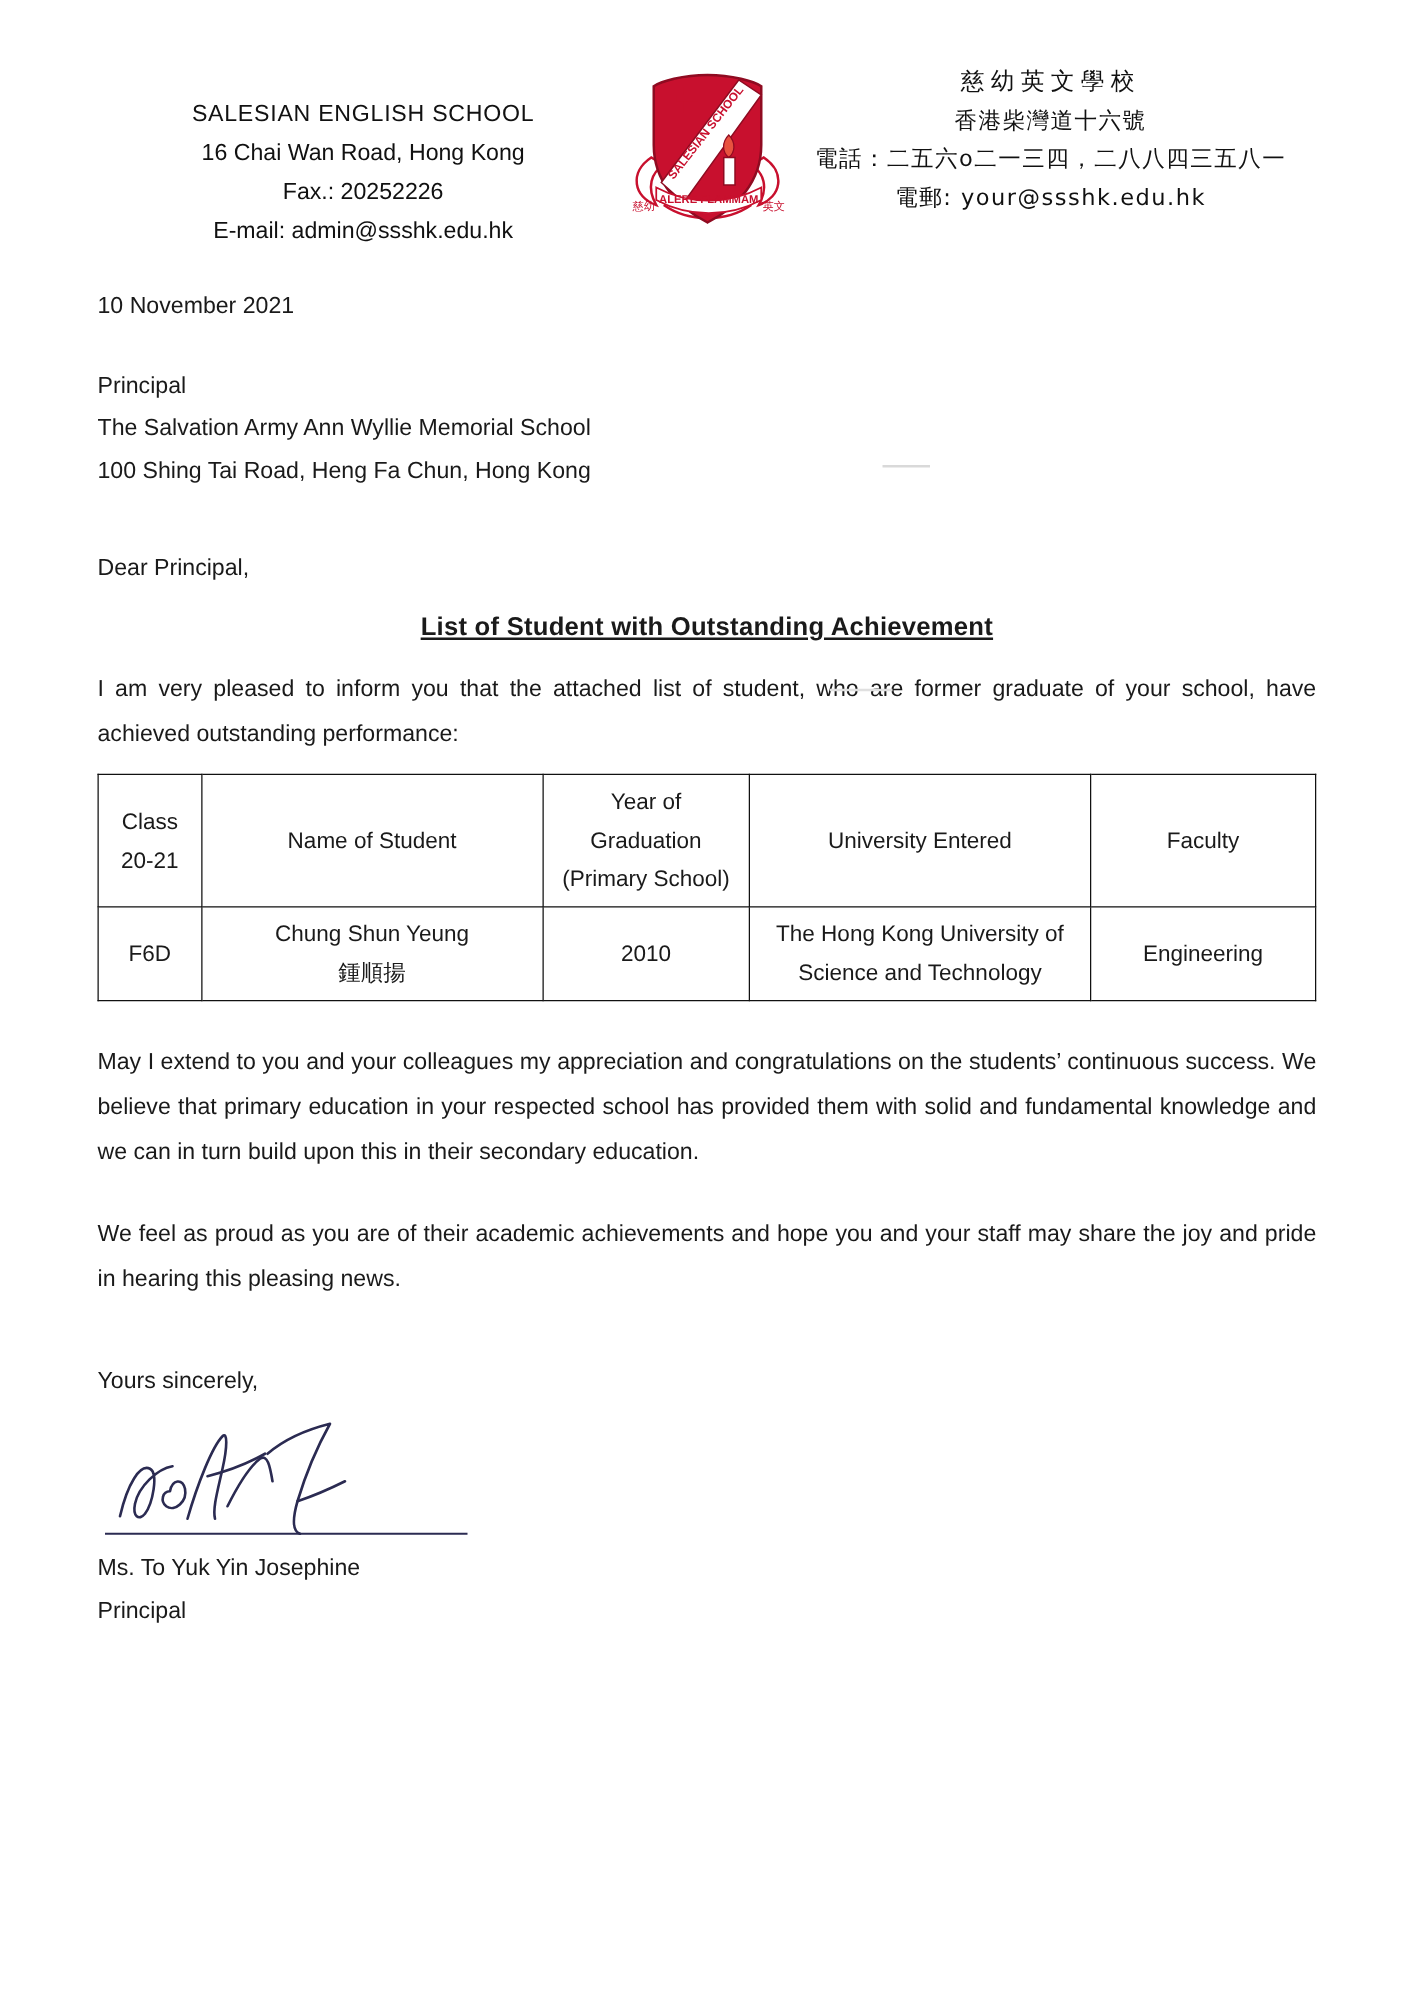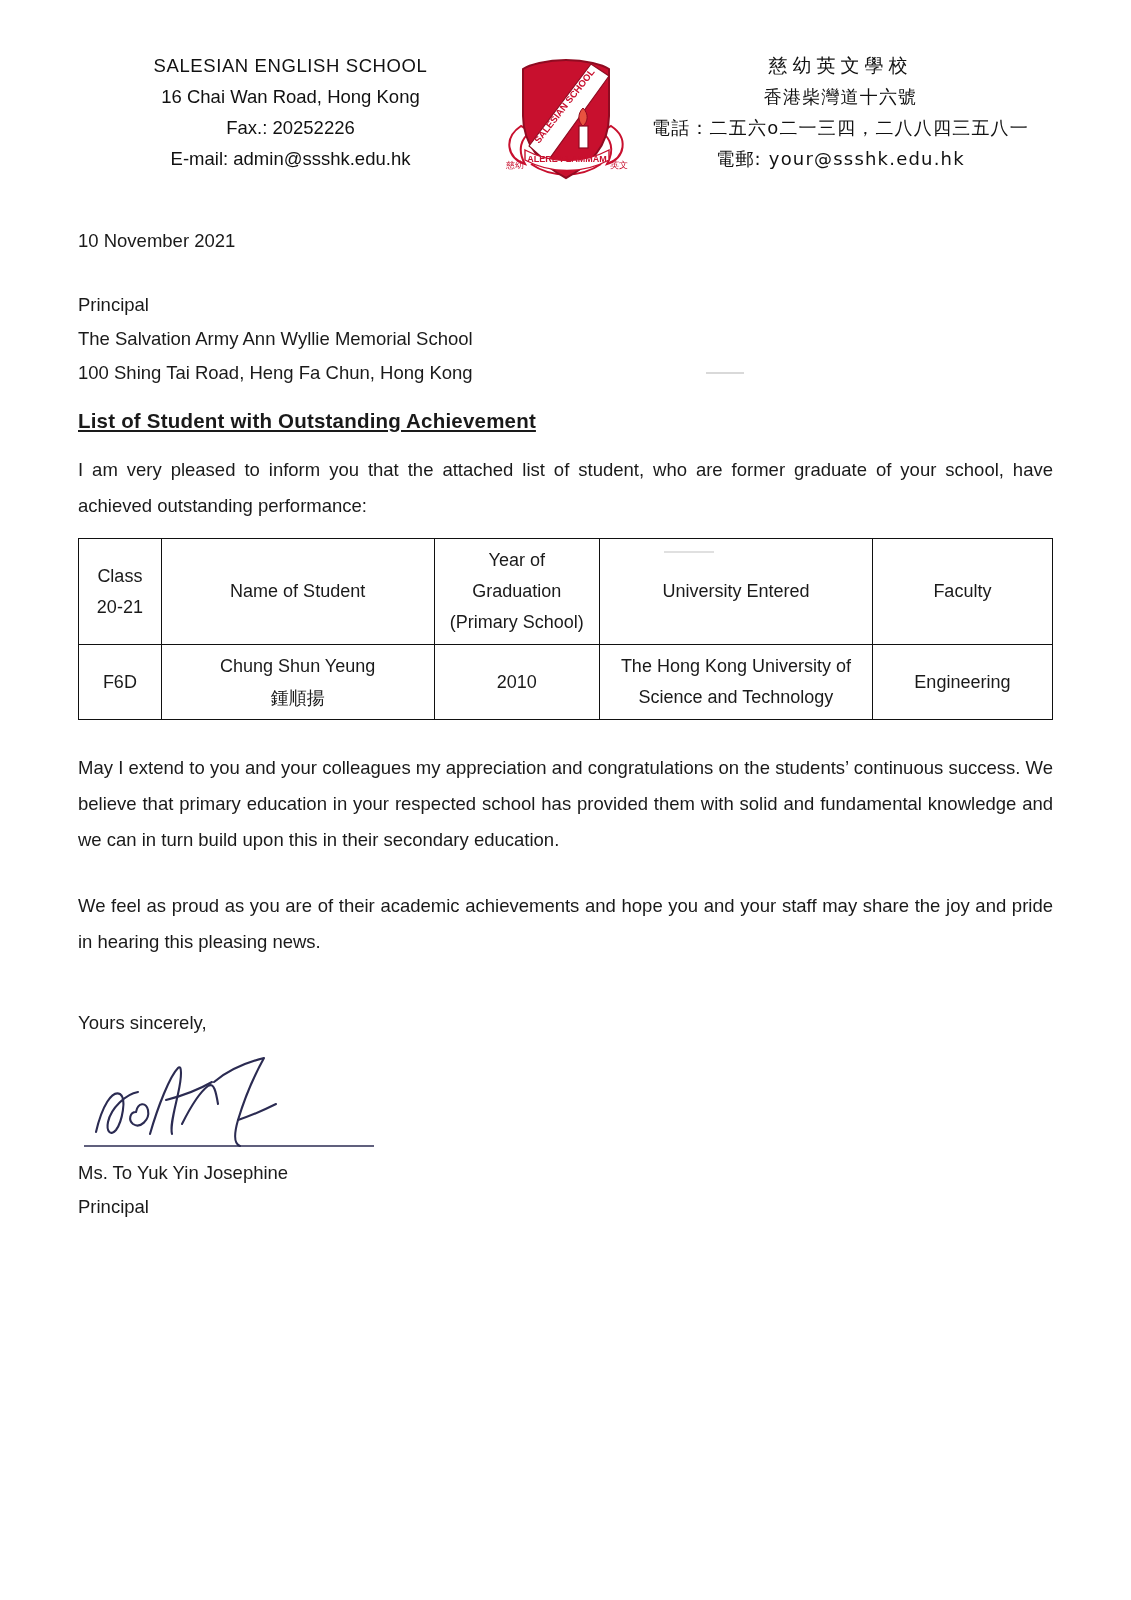--- a/index.html
+++ b/index.html
@@ -39,20 +39,21 @@
   .lh-left {
     width: 390px;
     padding-top: 6px;
   }
   .lh-right {
     width: 390px;
     padding-top: 6px;
   }
   .lh-left .line1 {
     letter-spacing: 0.6px;
+    margin-top: 25px;
   }
   .lh-mid {
     width: 160px;
     display: flex;
     justify-content: center;
     align-items: flex-start;
     padding-top: 2px;
   }
   .cjk {
     font-family: "DejaVu Sans", sans-serif;
@@ -80,21 +81,21 @@
     margin-top: 28px;
     font-size: 18.5px;
     line-height: 34px;
     color: #1a1a1a;
   }
   .date { margin-bottom: 30px; }
   .addr-line { }
   .salutation { margin-top: 44px; }
 
   .doc-title {
-    text-align: left;
+    text-align: center;
     font-weight: bold;
     font-size: 20.5px;
     text-decoration: underline;
     margin-top: 14px;
     margin-bottom: 14px;
     letter-spacing: 0.2px;
   }
 
   p.para {
     margin: 0 0 0 0;
@@ -216,20 +217,21 @@
   </div>
 
   <div class="body-wrap">
 
     <div class="date">10 November 2021</div>
 
     <div class="addr-line">Principal</div>
     <div class="addr-line">The Salvation Army Ann Wyllie Memorial School</div>
     <div class="addr-line">100 Shing Tai Road, Heng Fa Chun, Hong Kong</div>
 
+    <div class="salutation">Dear Principal,</div>
 
     <div class="doc-title">List of Student with Outstanding Achievement</div>
 
     <p class="para">I am very pleased to inform you that the attached list of student, who are former graduate of your school, have achieved outstanding performance:</p>
 
     <table class="students">
       <thead>
         <tr>
           <th class="c1">
             <span class="cell-sub">Class</span>

